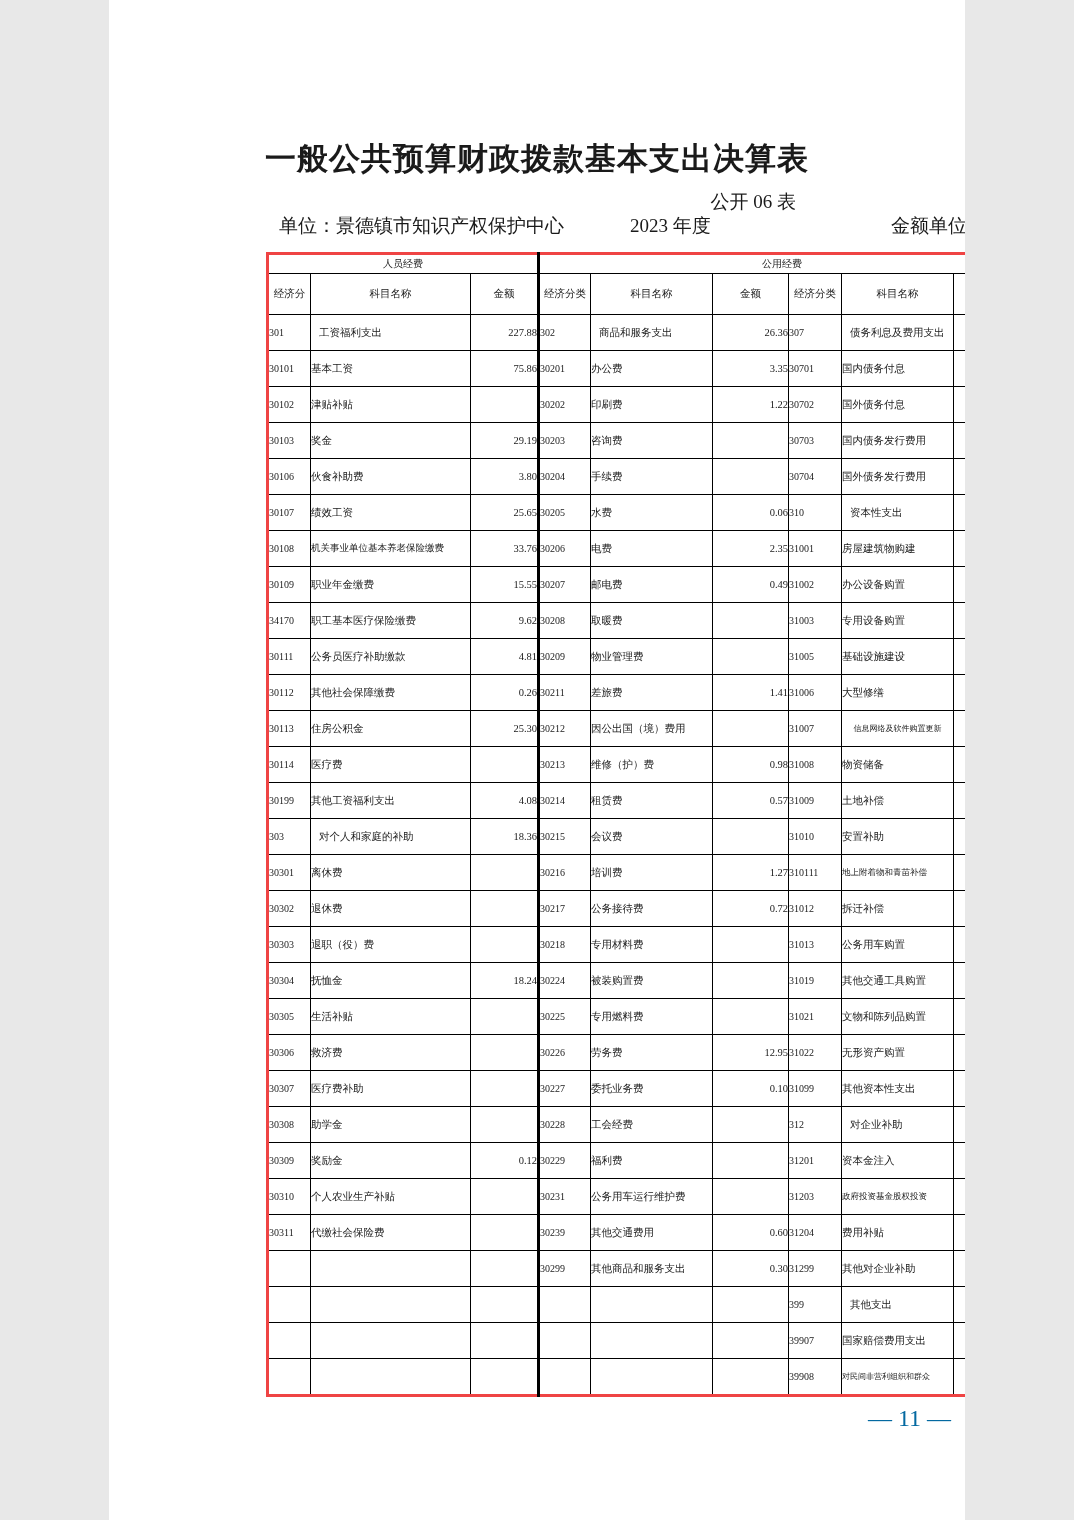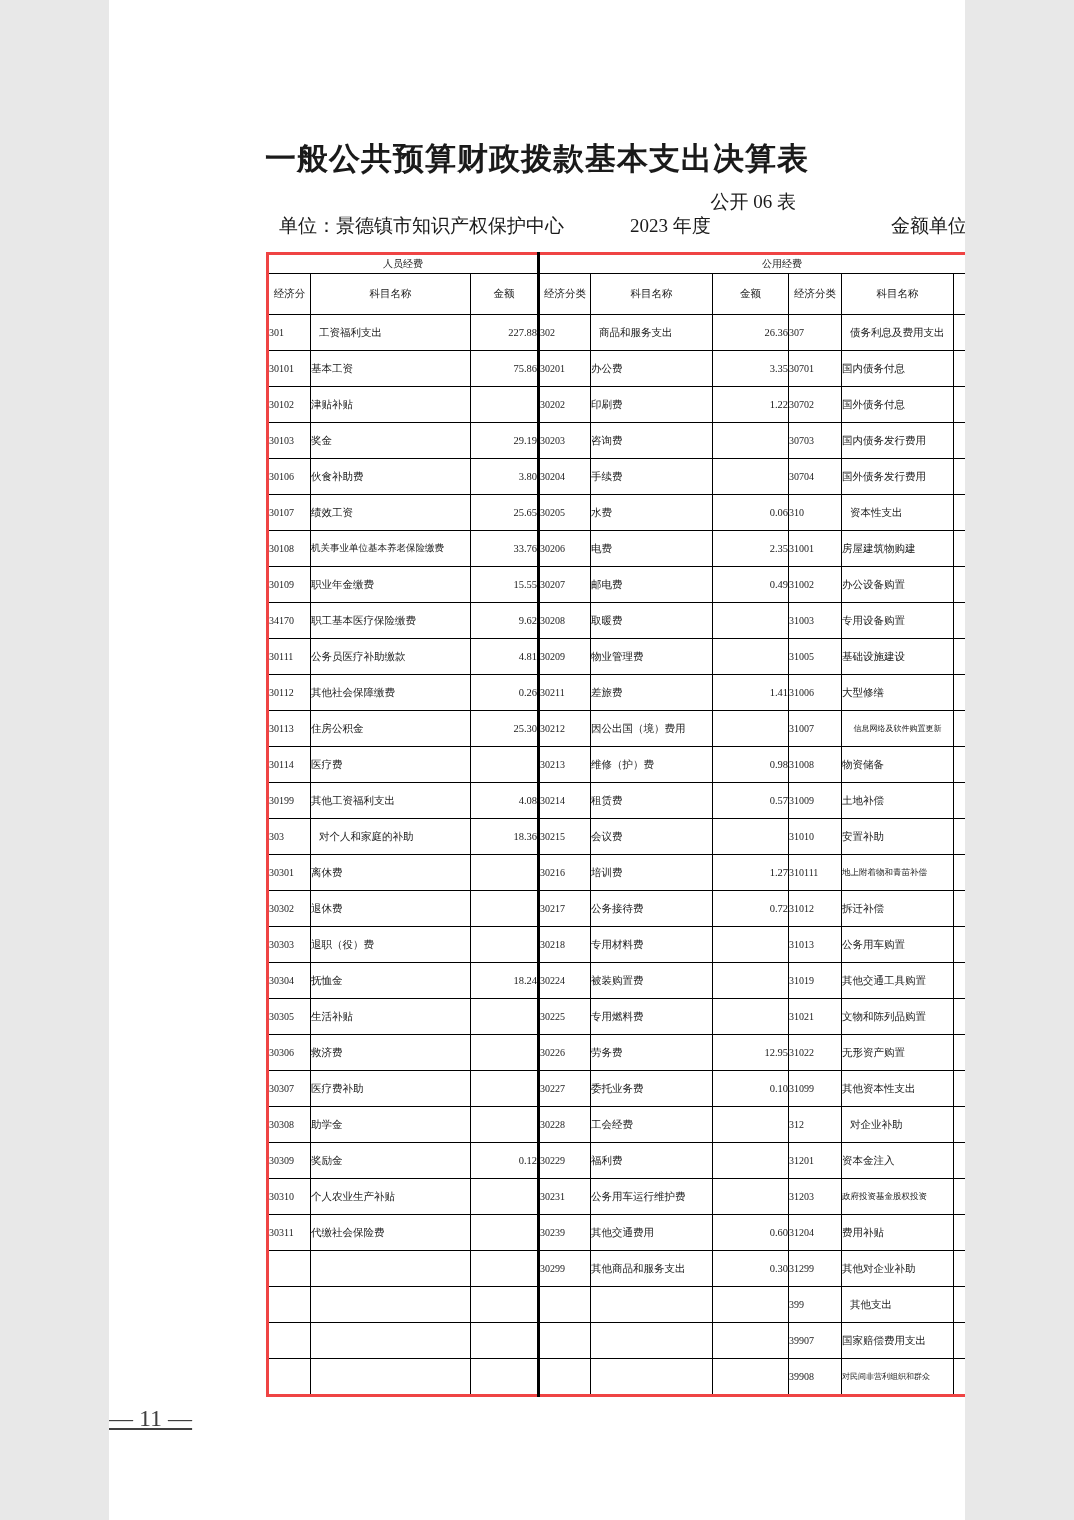--- a/index.html
+++ b/index.html
@@ -53,24 +53,23 @@
   tbody td { height:35px; font-size:10.5px; }
   td.c-code { text-align:left; padding-left:7px; font-size:10px; }
   td.c-name { text-align:left; padding-left:18px; }
   td.c-amt  { text-align:right; padding-right:7px; }
   td.bold   { font-weight:bold; }
   td.c-name.bold { padding-left:8px; }
   .col-divider { border-left:3px solid #000 !important; }
 
   .page-footer {
     position:absolute; top:1405px; left:0; right:14px;
-    text-align:left;
+    text-align:right;
     font-size:24px;
-    color:#404040;
-    text-decoration:underline;
+    color:#0369a1;
   }
 </style>
 </head>
 <body>
 
 <div class="page">
 
   <div class="doc-title">一般公共预算财政拨款基本支出决算表</div>
 
   <div class="form-code">公开 06 表</div>

